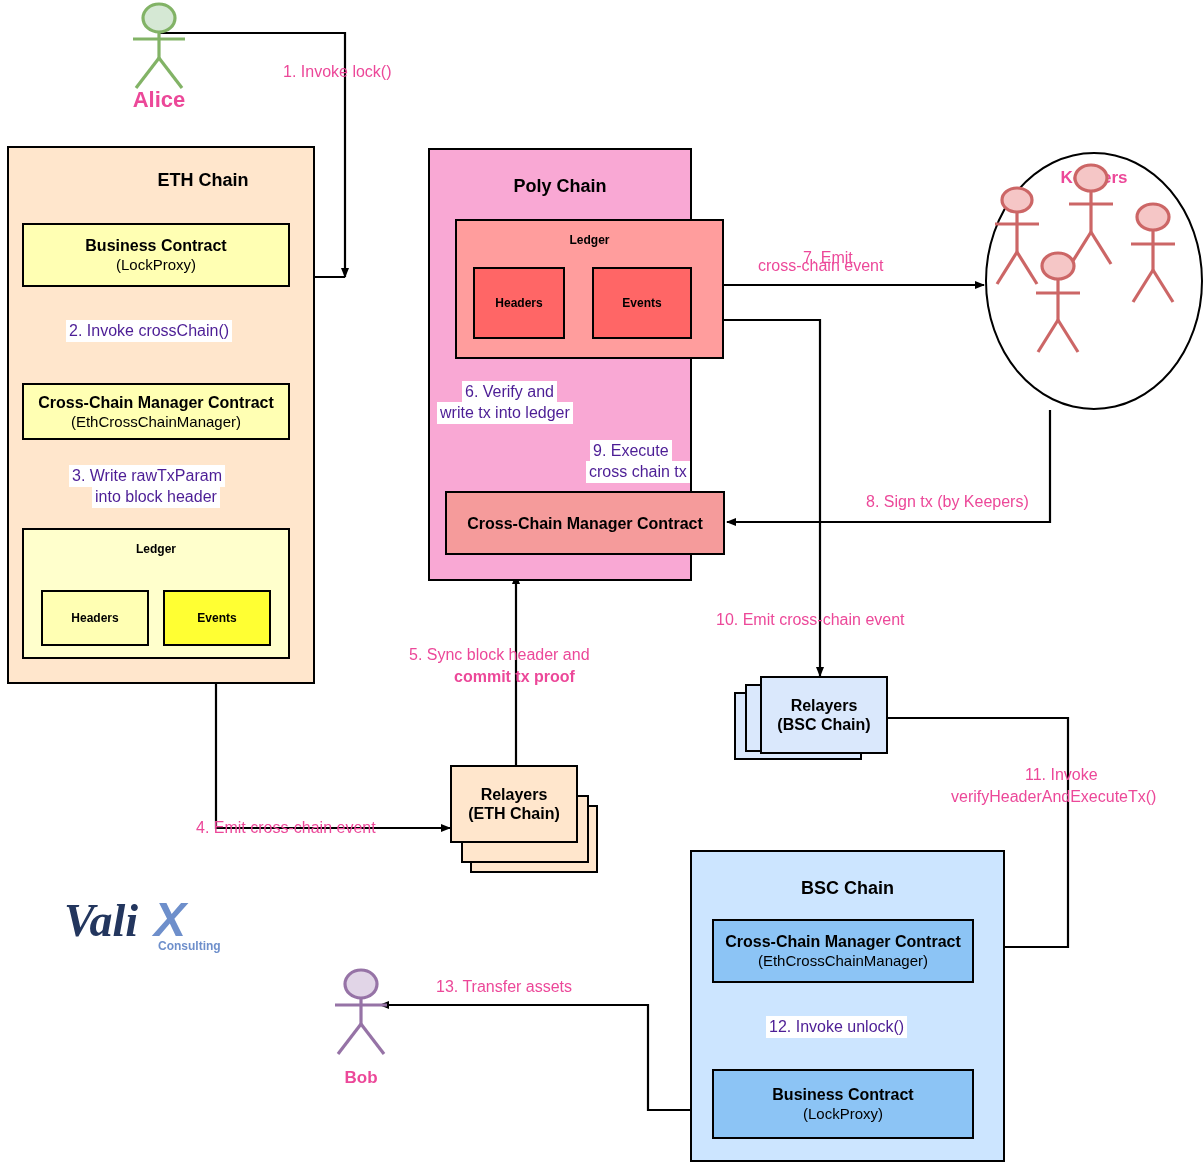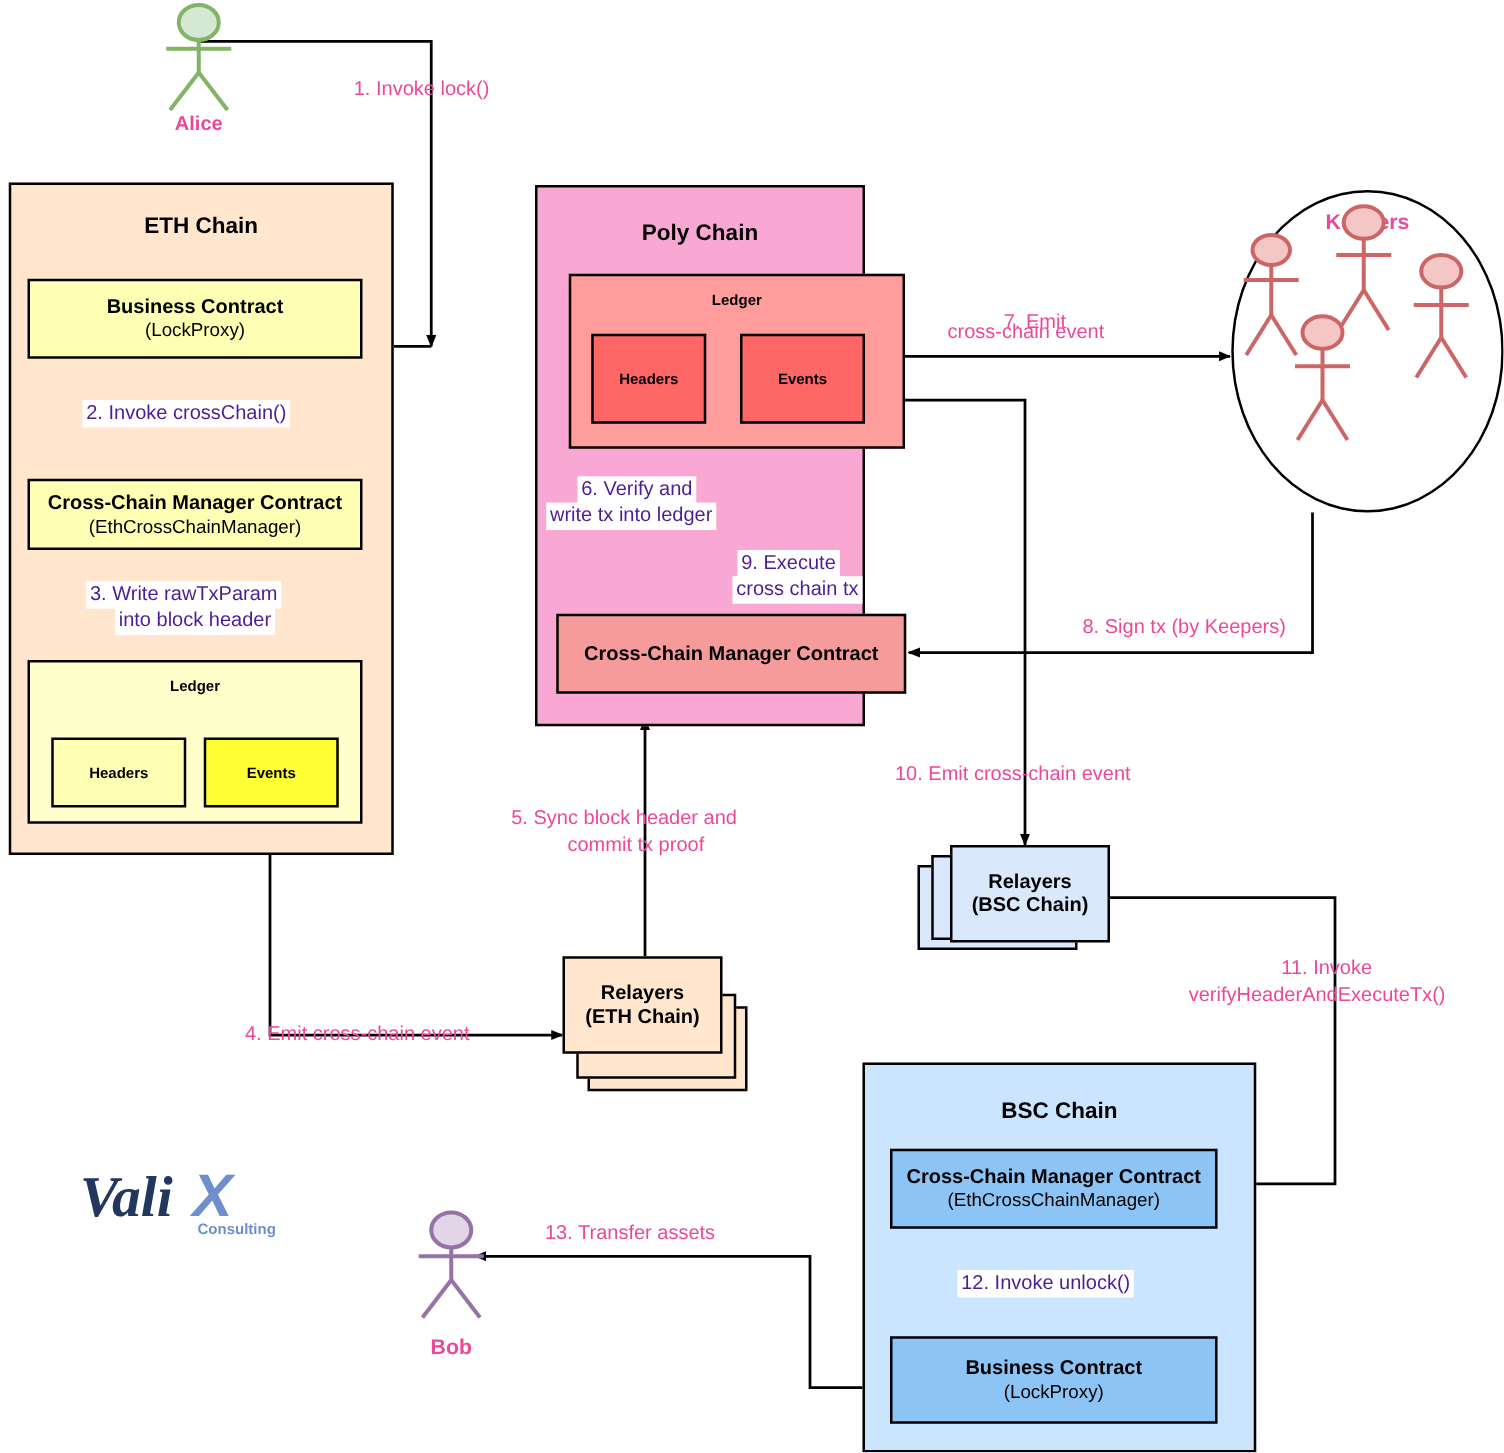--- a/index.html
+++ b/index.html
@@ -57,21 +57,21 @@
 
       <path d="M874,718 L1068,718 L1068,947 L984,947" marker-end="url(#ah)"></path>
 
       <path d="M842,983 L842,1068" marker-end="url(#ah)"></path>
 
       <path d="M712,1110 L648,1110 L648,1005 L380,1005" marker-end="url(#ah)"></path>
     </g>
   </svg>
 
   <div class="box" style="left:7px;top:146px;width:308px;height:538px;background:#ffe6cc;">
-    <div class="chain-title" style="top:22px;font-size:18px;">ETH Chain</div>
+    <div class="chain-title" style="top:22px;font-size:18px;padding-left:42px;">ETH Chain</div>
   </div>
 
   <div class="box ctr" style="left:22px;top:223px;width:268px;height:64px;background:#ffffb3;">
     <div class="bc-line1">Business Contract</div>
     <div class="bc-line2">(LockProxy)</div>
   </div>
 
   <div class="box ctr" style="left:22px;top:383px;width:268px;height:57px;background:#ffffb3;">
     <div class="bc-line1">Cross-Chain Manager Contract</div>
     <div class="bc-line2">(EthCrossChainManager)</div>
@@ -165,21 +165,21 @@
 
   <svg class="figure" style="left:118px;top:2px;width:82px;height:90px;" viewBox="0 0 82 90">
     <g stroke="#82b366" stroke-width="3.2" fill="none">
       <ellipse cx="41" cy="16" rx="16" ry="14" fill="#d5e8d4"></ellipse>
       <line x1="41" y1="30" x2="41" y2="56"></line>
       <line x1="15" y1="37" x2="67" y2="37"></line>
       <line x1="41" y1="56" x2="18" y2="86"></line>
       <line x1="41" y1="56" x2="64" y2="86"></line>
     </g>
   </svg>
-  <div class="plainlabel ttl" style="left:118px;top:90px;width:82px;font-size:16px;">Alice</div>
+  <div class="plainlabel ttl" style="left:118px;top:90px;width:82px;font-size:22px;">Alice</div>
 
   <svg class="figure" style="left:320px;top:968px;width:82px;height:90px;" viewBox="0 0 82 90">
     <g stroke="#9673a6" stroke-width="3.2" fill="none">
       <ellipse cx="41" cy="16" rx="16" ry="14" fill="#e1d5e7"></ellipse>
       <line x1="41" y1="30" x2="41" y2="56"></line>
       <line x1="15" y1="37" x2="67" y2="37"></line>
       <line x1="41" y1="56" x2="18" y2="86"></line>
       <line x1="41" y1="56" x2="64" y2="86"></line>
     </g>
   </svg>
@@ -188,21 +188,21 @@
   <div class="plainlabel" style="left:283px;top:62px;">1. Invoke lock()</div>
 
   <div class="arrowlabel" style="left:66px;top:320px;padding:1px 3px;">2. Invoke crossChain()</div>
 
   <div class="arrowlabel" style="left:69px;top:465px;padding:1px 3px;">3. Write rawTxParam</div>
   <div class="arrowlabel" style="left:92px;top:486px;padding:1px 3px;">into block header</div>
 
   <div class="plainlabel" style="left:196px;top:818px;">4. Emit cross-chain event</div>
 
   <div class="plainlabel" style="left:409px;top:645px;">5. Sync block header and</div>
-  <div class="plainlabel" style="left:454px;top:667px;">commit tx proof</div>
+  <div class="plainlabel" style="left:454px;top:667px;font-weight:bold;">commit tx proof</div>
 
   <div class="arrowlabel" style="left:462px;top:381px;padding:1px 3px;">6. Verify and</div>
   <div class="arrowlabel" style="left:437px;top:402px;padding:1px 3px;">write tx into ledger</div>
 
   <div class="plainlabel" style="left:803px;top:248px;">7. Emit</div>
   <div class="plainlabel" style="left:758px;top:256px;">cross-chain event</div>
 
   <div class="plainlabel" style="left:866px;top:492px;">8. Sign tx (by Keepers)</div>
 
   <div class="arrowlabel" style="left:590px;top:440px;padding:1px 3px;">9. Execute</div>
@@ -210,21 +210,21 @@
 
   <div class="plainlabel" style="left:716px;top:610px;">10. Emit cross-chain event</div>
 
   <div class="plainlabel" style="left:1025px;top:765px;">11. Invoke</div>
   <div class="plainlabel" style="left:951px;top:787px;">verifyHeaderAndExecuteTx()</div>
 
   <div class="arrowlabel" style="left:766px;top:1016px;padding:1px 3px;">12. Invoke unlock()</div>
 
   <div class="plainlabel" style="left:436px;top:977px;">13. Transfer assets</div>
 
-  <div class="logo" style="left:62px;top:925px;width:170px;height:70px;text-decoration:underline;">
+  <div class="logo" style="left:62px;top:888px;width:170px;height:70px;text-decoration:underline;">
     <svg viewBox="0 0 170 70" style="width:170px;height:70px;">
       <text x="2" y="48" font-family="Liberation Serif, serif" font-size="46" font-style="italic" font-weight="bold" fill="#23365e">Vali</text>
       <text x="92" y="48" font-family="Liberation Sans, sans-serif" font-size="48" font-style="italic" font-weight="bold" fill="#6e8fcb">X</text>
       <text x="96" y="62" font-family="Liberation Sans, sans-serif" font-size="12" font-weight="bold" fill="#6e8fcb">Consulting</text>
     </svg>
   </div>
 
 </div>
 
 </body></html>

